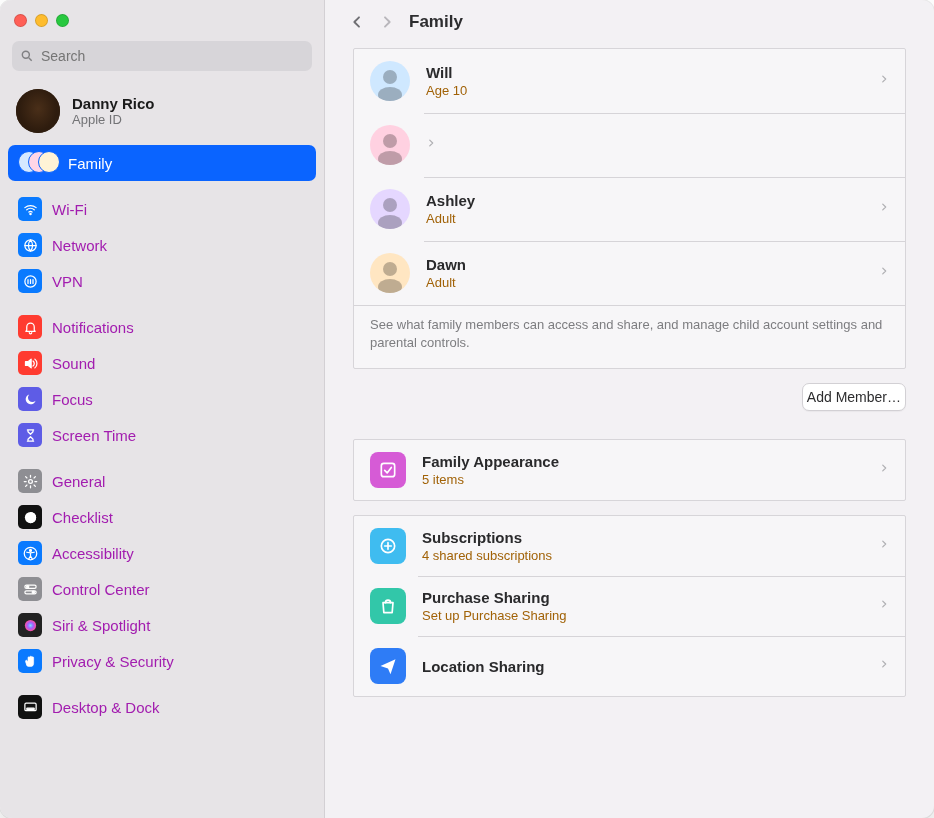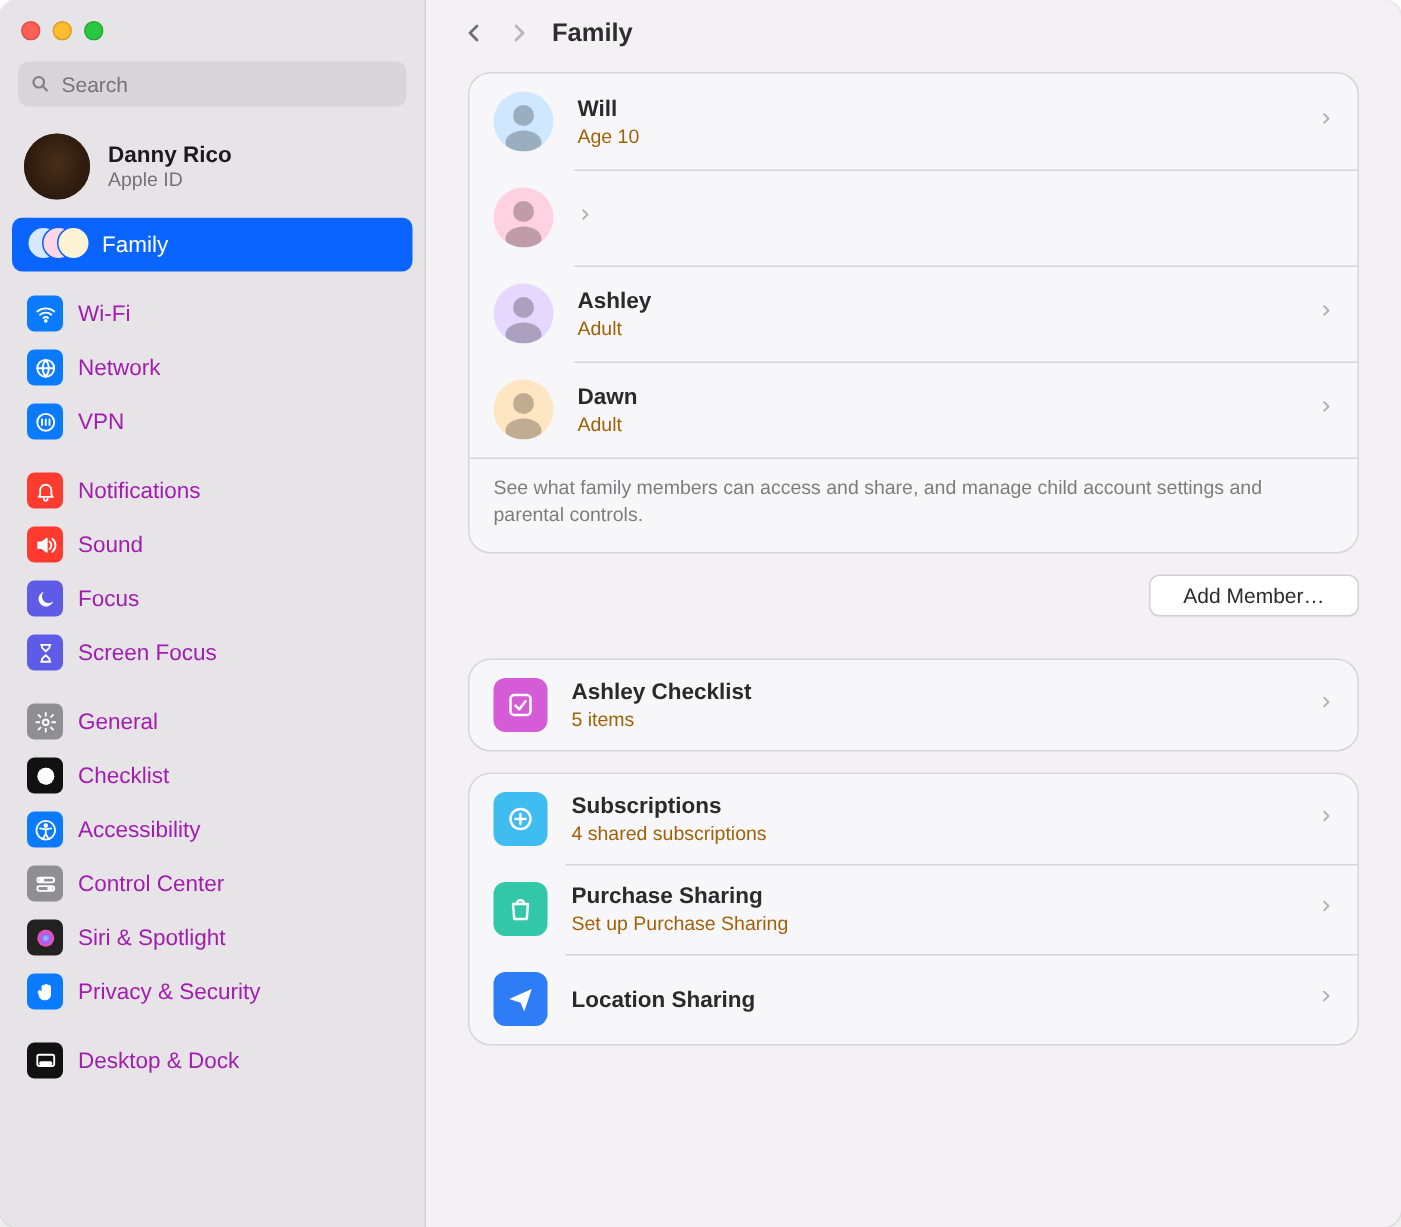--- a/index.html
+++ b/index.html
@@ -29,21 +29,21 @@
     display:flex;
     border-radius:12px;
     overflow:hidden;
     box-shadow: 0 0 0 1px rgba(0,0,0,0.08), 0 20px 40px rgba(0,0,0,0.15);
     background: var(--window-bg);
     margin:0 auto;
     position:relative;
   }
   
   .sidebar {
-    width:284px; flex-shrink:0;
+    width:325px; flex-shrink:0;
     background: var(--sidebar-bg);
     display:flex; flex-direction:column;
     color:#1b1b1b;
     border-right:1px solid #d3d0d4;
   }
   .traffic { display:flex; gap:8px; padding:14px 14px 4px; }
   .traffic span { width:13px; height:13px; border-radius:50%; display:inline-block; border:0.5px solid rgba(0,0,0,0.15);}
   .tl-close{background:#ff5f57;} .tl-min{background:#febc2e;} .tl-max{background:#28c840;}
   .search {
     margin:10px 12px 8px;
@@ -96,21 +96,21 @@
   .toolbar{
     display:flex;align-items:center;gap:14px;
     padding:12px 24px 10px;
     font-size:17px;font-weight:600;color:#2d2d2f;
   }
   .navbtn{color:#6f6f73;display:flex;align-items:center;}
   .navbtn.disabled{color:#b8b6bb;}
   .content{flex:1;overflow-y:auto;padding:6px 28px 24px;}
   .panel{
     border:1px solid var(--panel-border);
-    border-radius:15px;
+    border-radius:2px;
     background:rgba(255,255,255,0.35);
     margin-bottom:14px;
   }
   .row{
     display:flex;align-items:center;gap:16px;
     padding:12px 16px;
     position:relative;
   }
   .row + .row::before{
     content:"";position:absolute;left:70px;right:0;top:0;height:1px;background:var(--divider);
@@ -122,21 +122,21 @@
     width:40px;height:40px;border-radius:50%;flex-shrink:0;display:flex;align-items:center;justify-content:center;overflow:hidden;font-size:10px;color:#888;
   }
   .chev{color:#b0b0b4;}
   .panel-foot{
     font-size:13px;color:#7d7d80;padding:10px 16px 16px;line-height:1.4;
     border-top:1px solid var(--divider);
   }
   .action-bar{display:flex;justify-content:flex-end;margin:6px 0 28px;}
   .button{
     background:#fff;border:1px solid #d2d0d4;border-radius:7px;
-    padding:5px 22px;font-size:14px;color:#2c2c2e;cursor:default;
+    padding:5px 4px;font-size:14px;color:#2c2c2e;cursor:default;
     box-shadow:0 1px 1px rgba(0,0,0,0.04);
   }
   .tile-icon{
     width:36px;height:36px;border-radius:8px;flex-shrink:0;display:flex;align-items:center;justify-content:center;color:#fff;
   }
   .tile-icon svg{width:20px;height:20px;}
   .panel.single .row + .row::before{left:64px;}
   .panel.checklist .row::before{display:none;}
 </style>
 </head>
@@ -235,21 +235,21 @@
               </svg>
             </div>
         <span>Focus</span>
           </div>
           <div class="nav-item">
             <div class="nav-icon" style="background:#5e5ce6">
               <svg xmlns="http://www.w3.org/2000/svg" viewBox="0 0 24 24" fill="none" stroke="currentColor" stroke-width="2" stroke-linecap="round" stroke-linejoin="round">
                 <path d="M7 3h10M7 21h10M8 3v3l4 4 4-4V3M8 21v-3l4-4 4 4v3"></path>
               </svg>
             </div>
-        <span>Screen Focus</span>
+        <span>Screen Time</span>
           </div>
         </div>
         <div class="nav-section">
           <div class="nav-item">
             <div class="nav-icon" style="background:#8e8e93">
               <svg xmlns="http://www.w3.org/2000/svg" viewBox="0 0 24 24" fill="none" stroke="currentColor" stroke-width="2" stroke-linecap="round" stroke-linejoin="round">
                 <circle cx="12" cy="12" r="3"></circle>
                 <path d="M12 2v3M12 19v3M4.2 4.2l2.1 2.1M17.7 17.7l2.1 2.1M2 12h3M19 12h3M4.2 19.8l2.1-2.1M17.7 6.3l2.1-2.1"></path>
               </svg>
             </div>
@@ -406,21 +406,21 @@
 
       <div class="panel checklist">
         <div class="row">
           <div class="tile-icon" style="background:#d65bd6">
             <svg viewBox="0 0 24 24" fill="none" stroke="#fff" stroke-width="2" stroke-linecap="round" stroke-linejoin="round">
                 <rect x="4" y="4" width="16" height="16" rx="3"></rect>
                 <polyline points="8 12.5 11 15.5 16 9"></polyline>
               </svg>
           </div>
           <div class="info">
-            <div class="name">Ashley Checklist</div>
+            <div class="name">Family Appearance</div>
             <div class="sub">5 items</div>
           </div>
           <span class="chev">
             <svg width="10" height="16" viewBox="0 0 24 24" fill="none" stroke="currentColor" stroke-width="3" stroke-linecap="round" stroke-linejoin="round">
                 <polyline points="9 5 16 12 9 19"></polyline>
               </svg>
           </span>
         </div>
       </div>
 

